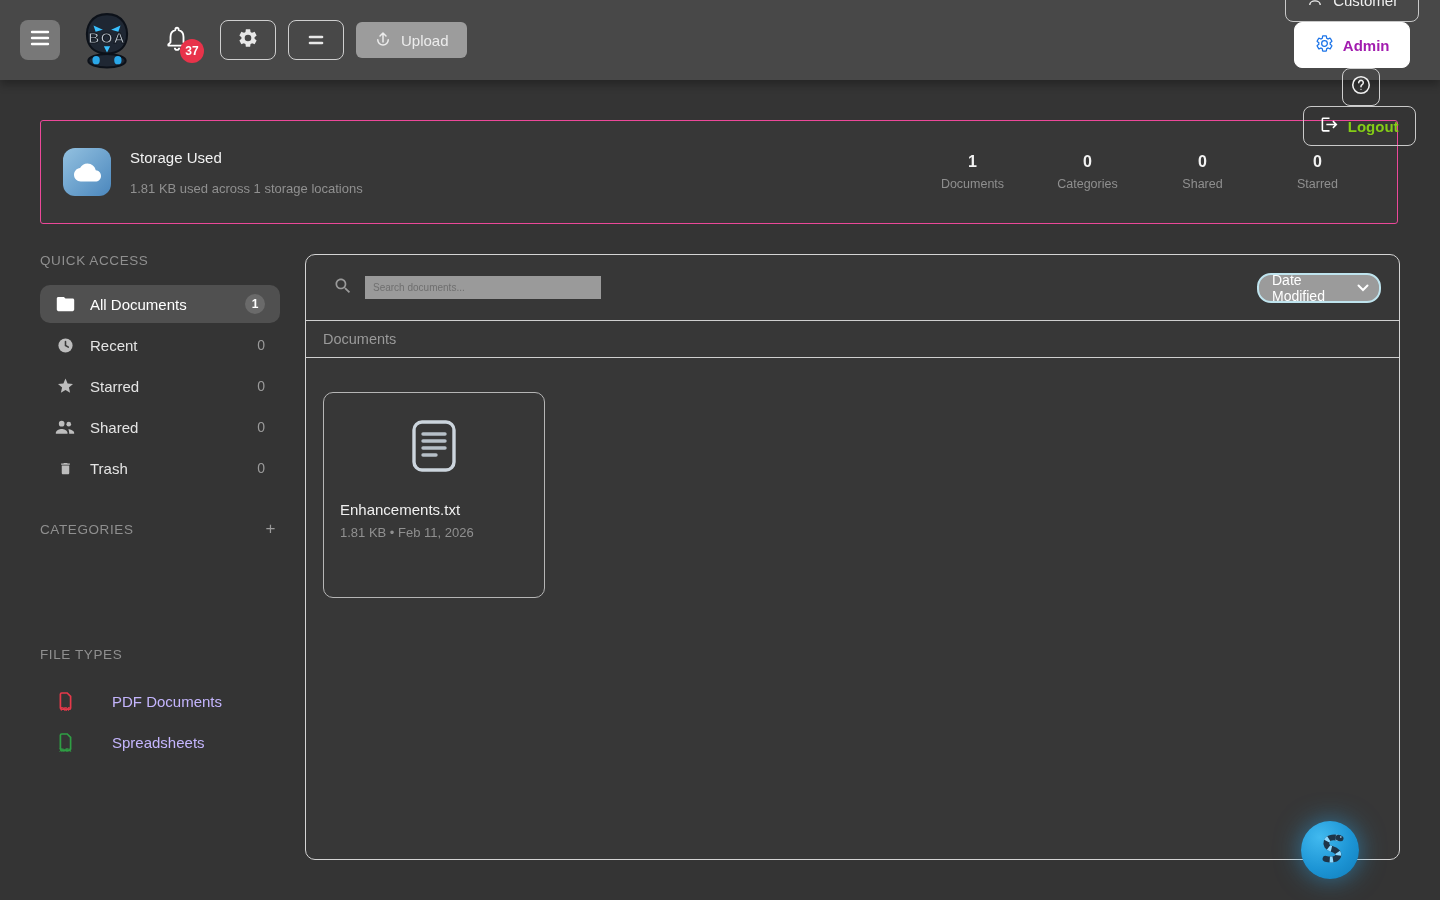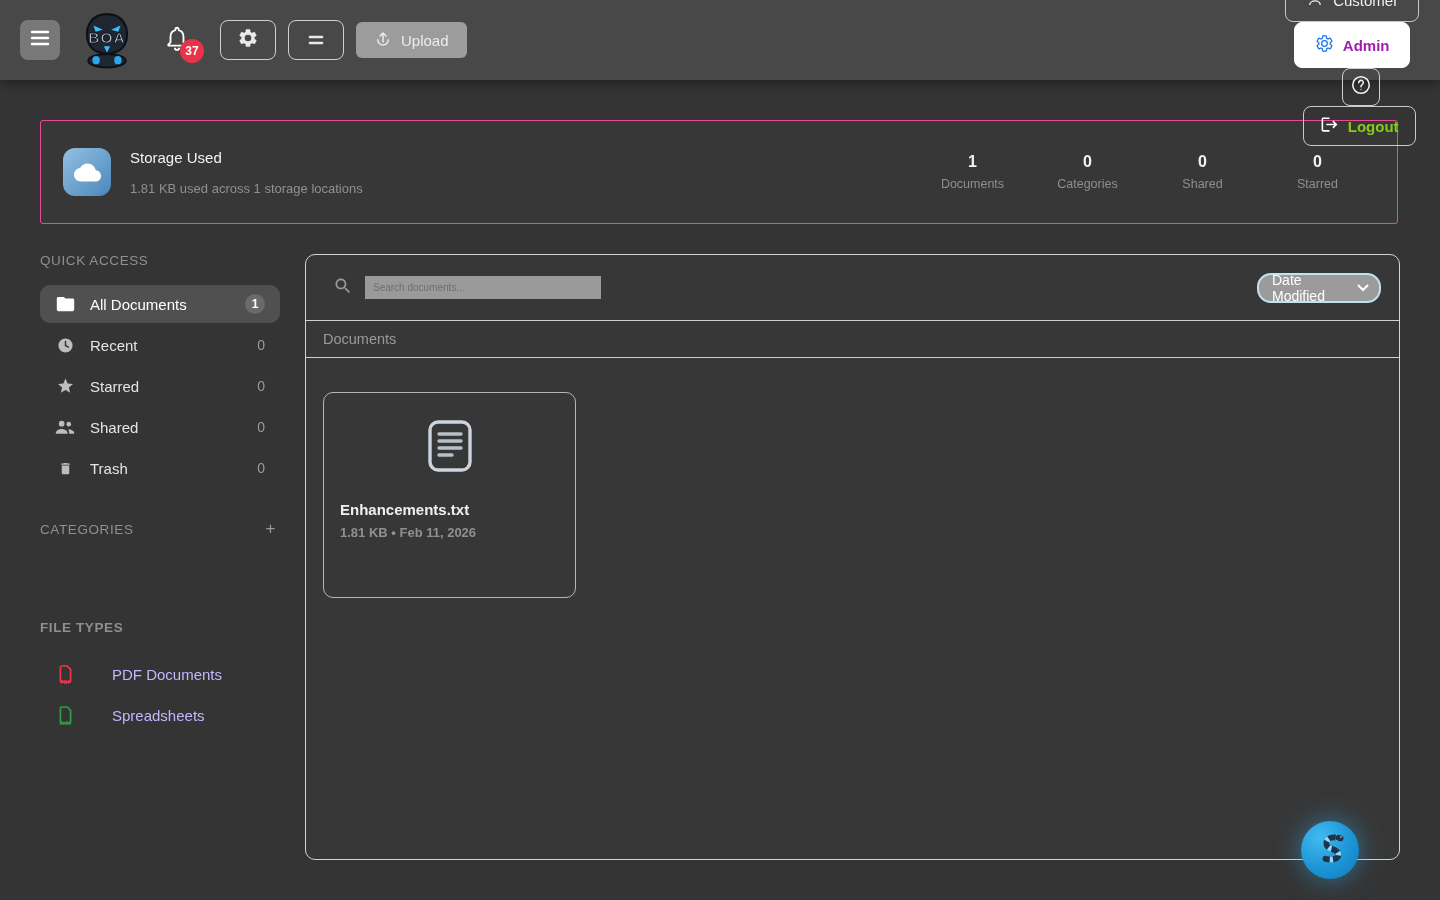--- a/index.html
+++ b/index.html
@@ -91,21 +91,21 @@
   .qa-label { font-size:15px; color:#e4e4e4; }
   .qa-item.active .qa-label { color:#fff; font-weight:500; }
   .qa-count { margin-left:auto; font-size:14px; color:#9a9a9a; }
   .qa-count.pill {
     background:#6a6a6a; color:#fff; font-size:12px; font-weight:bold;
     width:20px; height:20px; border-radius:50%;
     display:flex; align-items:center; justify-content:center;
   }
   .categories-header { margin-top:32px; }
   .plus-btn { color:#9a9a9a; font-size:17px; cursor:pointer; padding:0 4px; }
-  .filetypes-header { margin-top:81px;font-weight:bold; }
+  .filetypes-header { margin-top:108px; }
   .ft-list { margin-top:19px; }
   .ft-item { height:41px; display:flex; align-items:center; padding:0 15px; cursor:pointer; }
   .ft-icon { width:20px; display:flex; justify-content:center; margin-right:14px; }
   .ft-label { font-size:15px; color:#c4b5fd;margin-left:23px; }
   
   .main-panel {
     position:absolute; left:305px; top:254px; width:1095px; height:606px;
     background:#373737; border:1px solid #d4d4d4; border-radius:10px;
     overflow:hidden;
   }
@@ -126,22 +126,22 @@
     display:flex; align-items:center; padding:0 10px 0 13px;
     color:#fff; font-size:14px; cursor:pointer; gap:7px;
   }
   .docs-header-row {
     height:37px; display:flex; align-items:center; padding:0 17px;
     border-bottom:1px solid #cfcfcf;
   }
   .docs-header-label { font-size:14.5px; color:#9a9a9a; }
   .docs-grid { padding:34px 17px; }
   .doc-card {
-    width:253px; height:206px; border:1px solid #b5b5b5; border-radius:10px;
-    padding:0 16px; cursor:pointer;font-weight:bold;
+    width:222px; height:206px; border:1px solid #b5b5b5; border-radius:10px;
+    padding:0 16px; cursor:pointer;
   }
   .doc-icon-wrap { display:flex; justify-content:center; margin-top:26px; }
   .doc-name { font-size:15px; color:#f0f0f0; margin-top:28px; }
   .doc-meta { font-size:13px; color:#909090; margin-top:7px; }
   
   .fab {
     position:absolute; left:1301px; top:821px; width:58px; height:58px;
     border-radius:50%; z-index:10; cursor:pointer;
     background:radial-gradient(circle at 32% 28%, #41b9ef 0%, #1d95d5 55%, #0f7cba 100%);
     box-shadow:0 0 26px rgba(43,169,238,.55);

